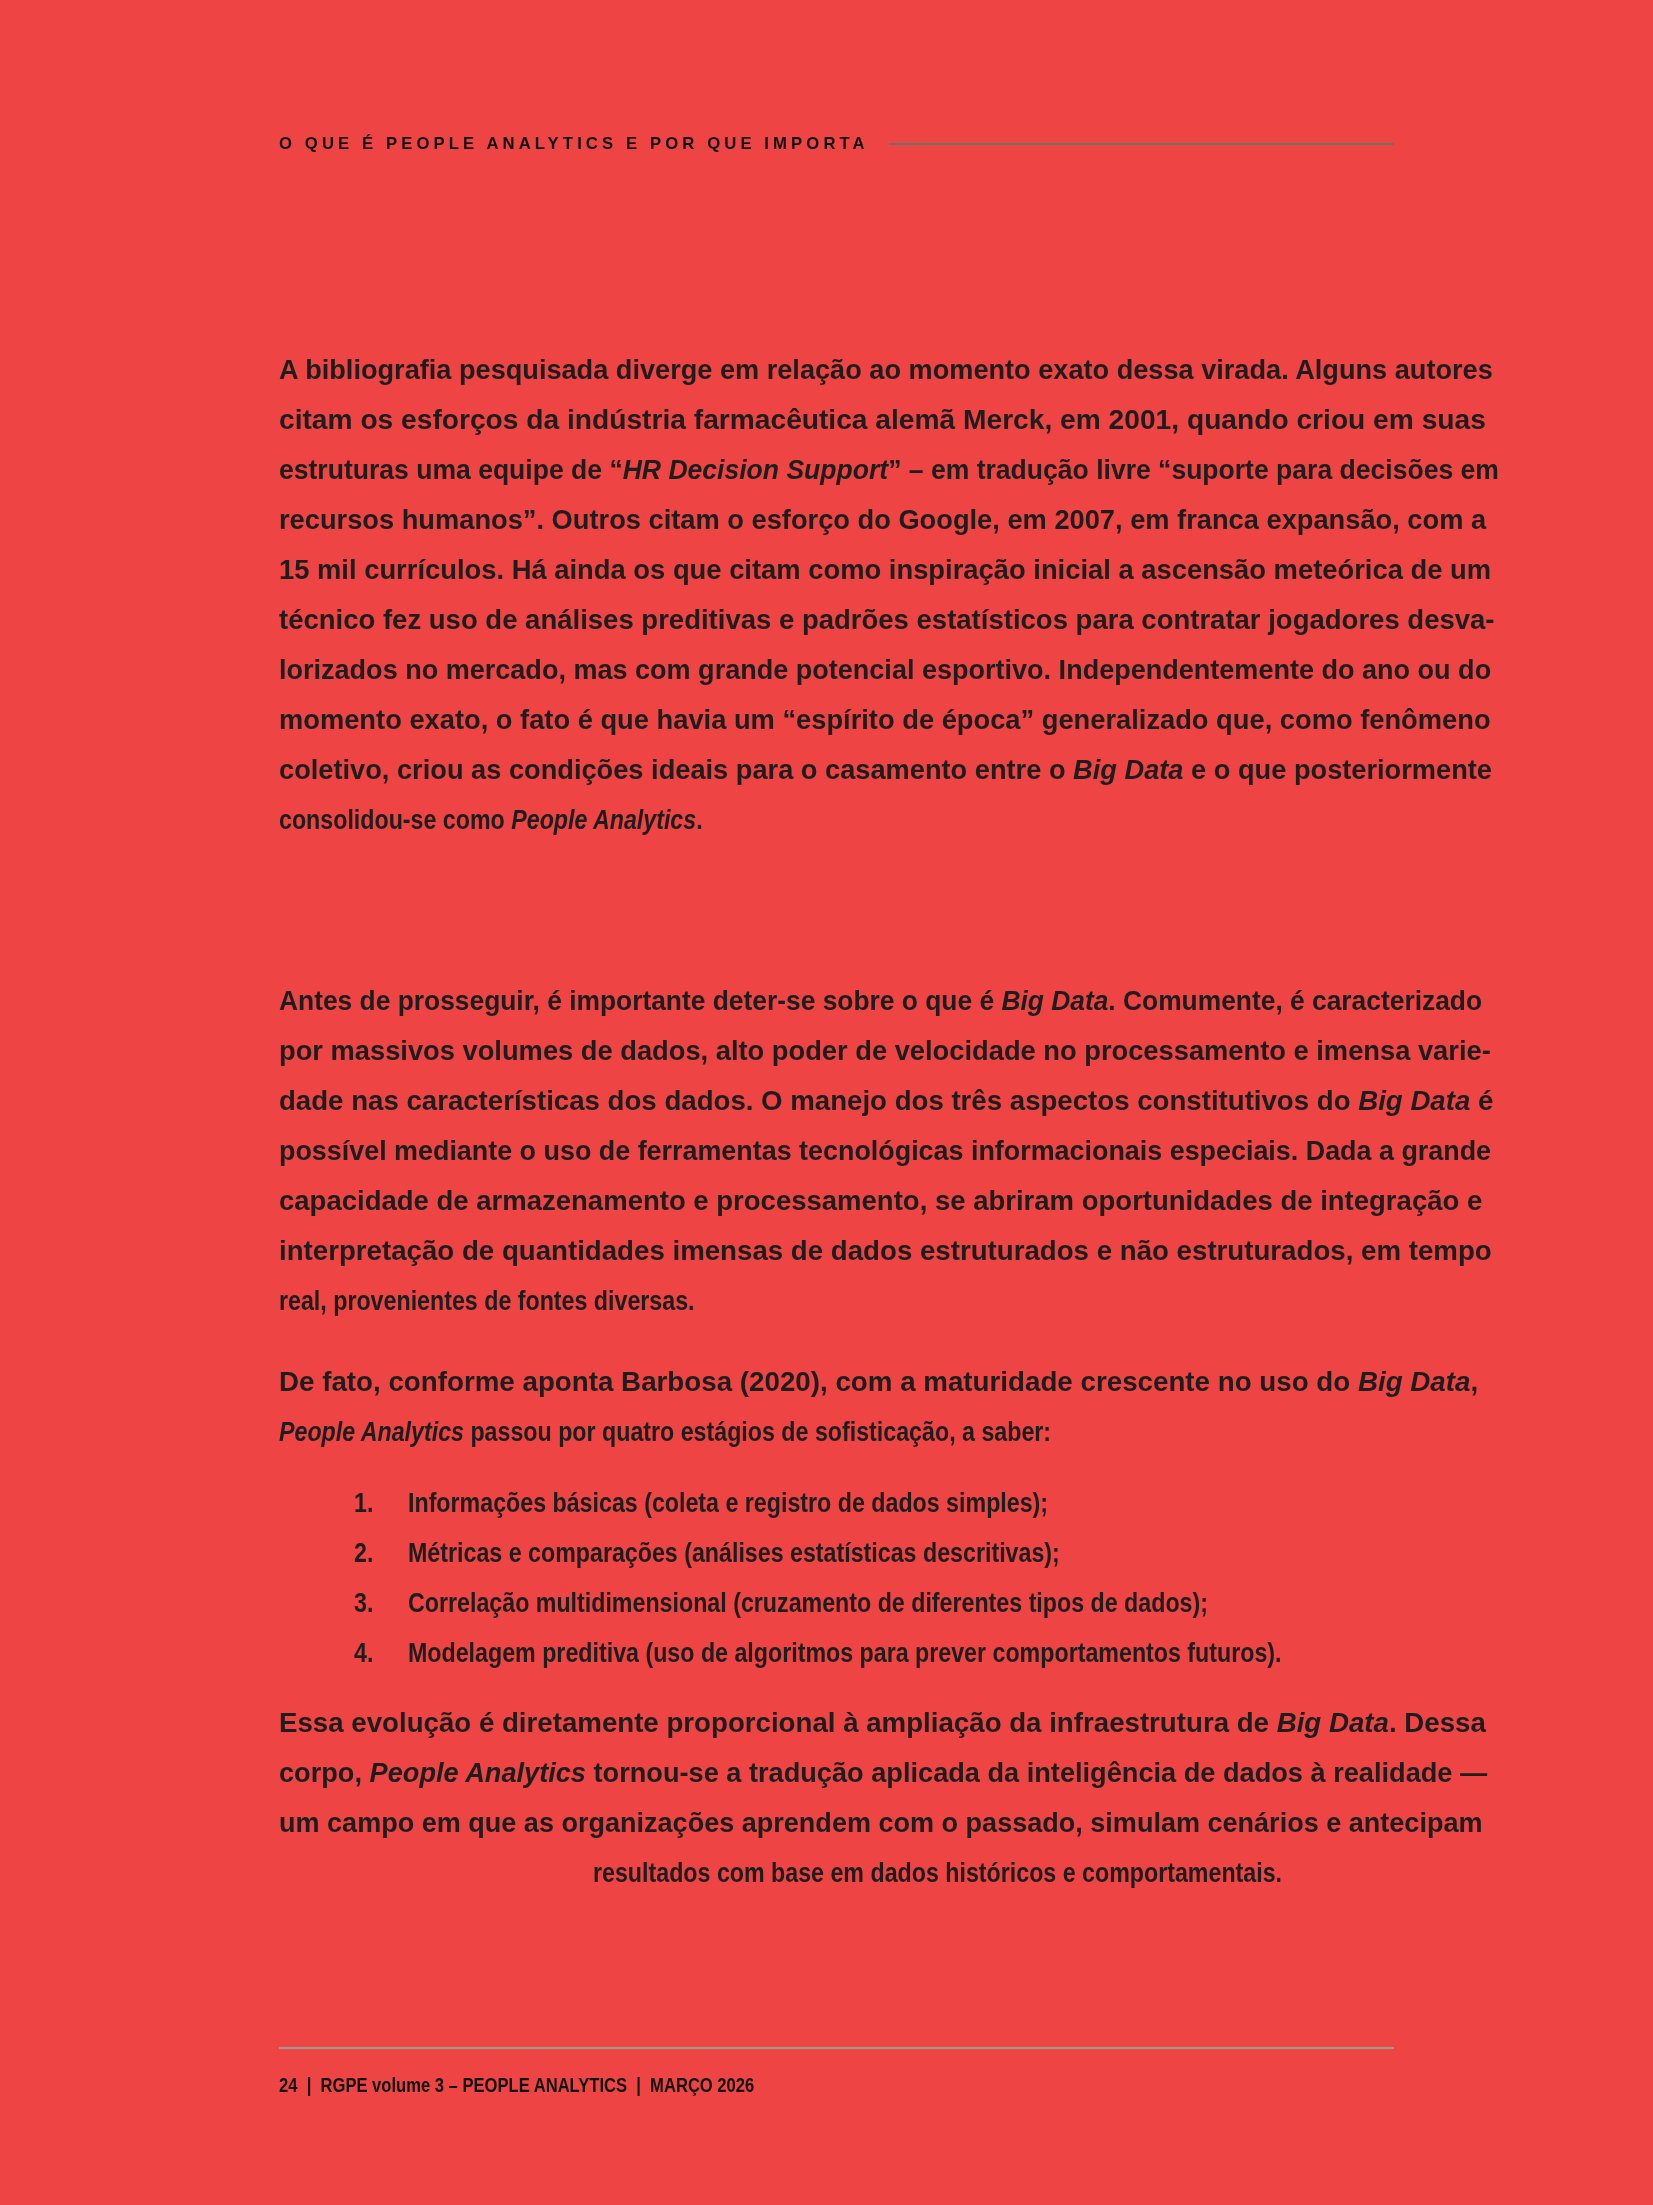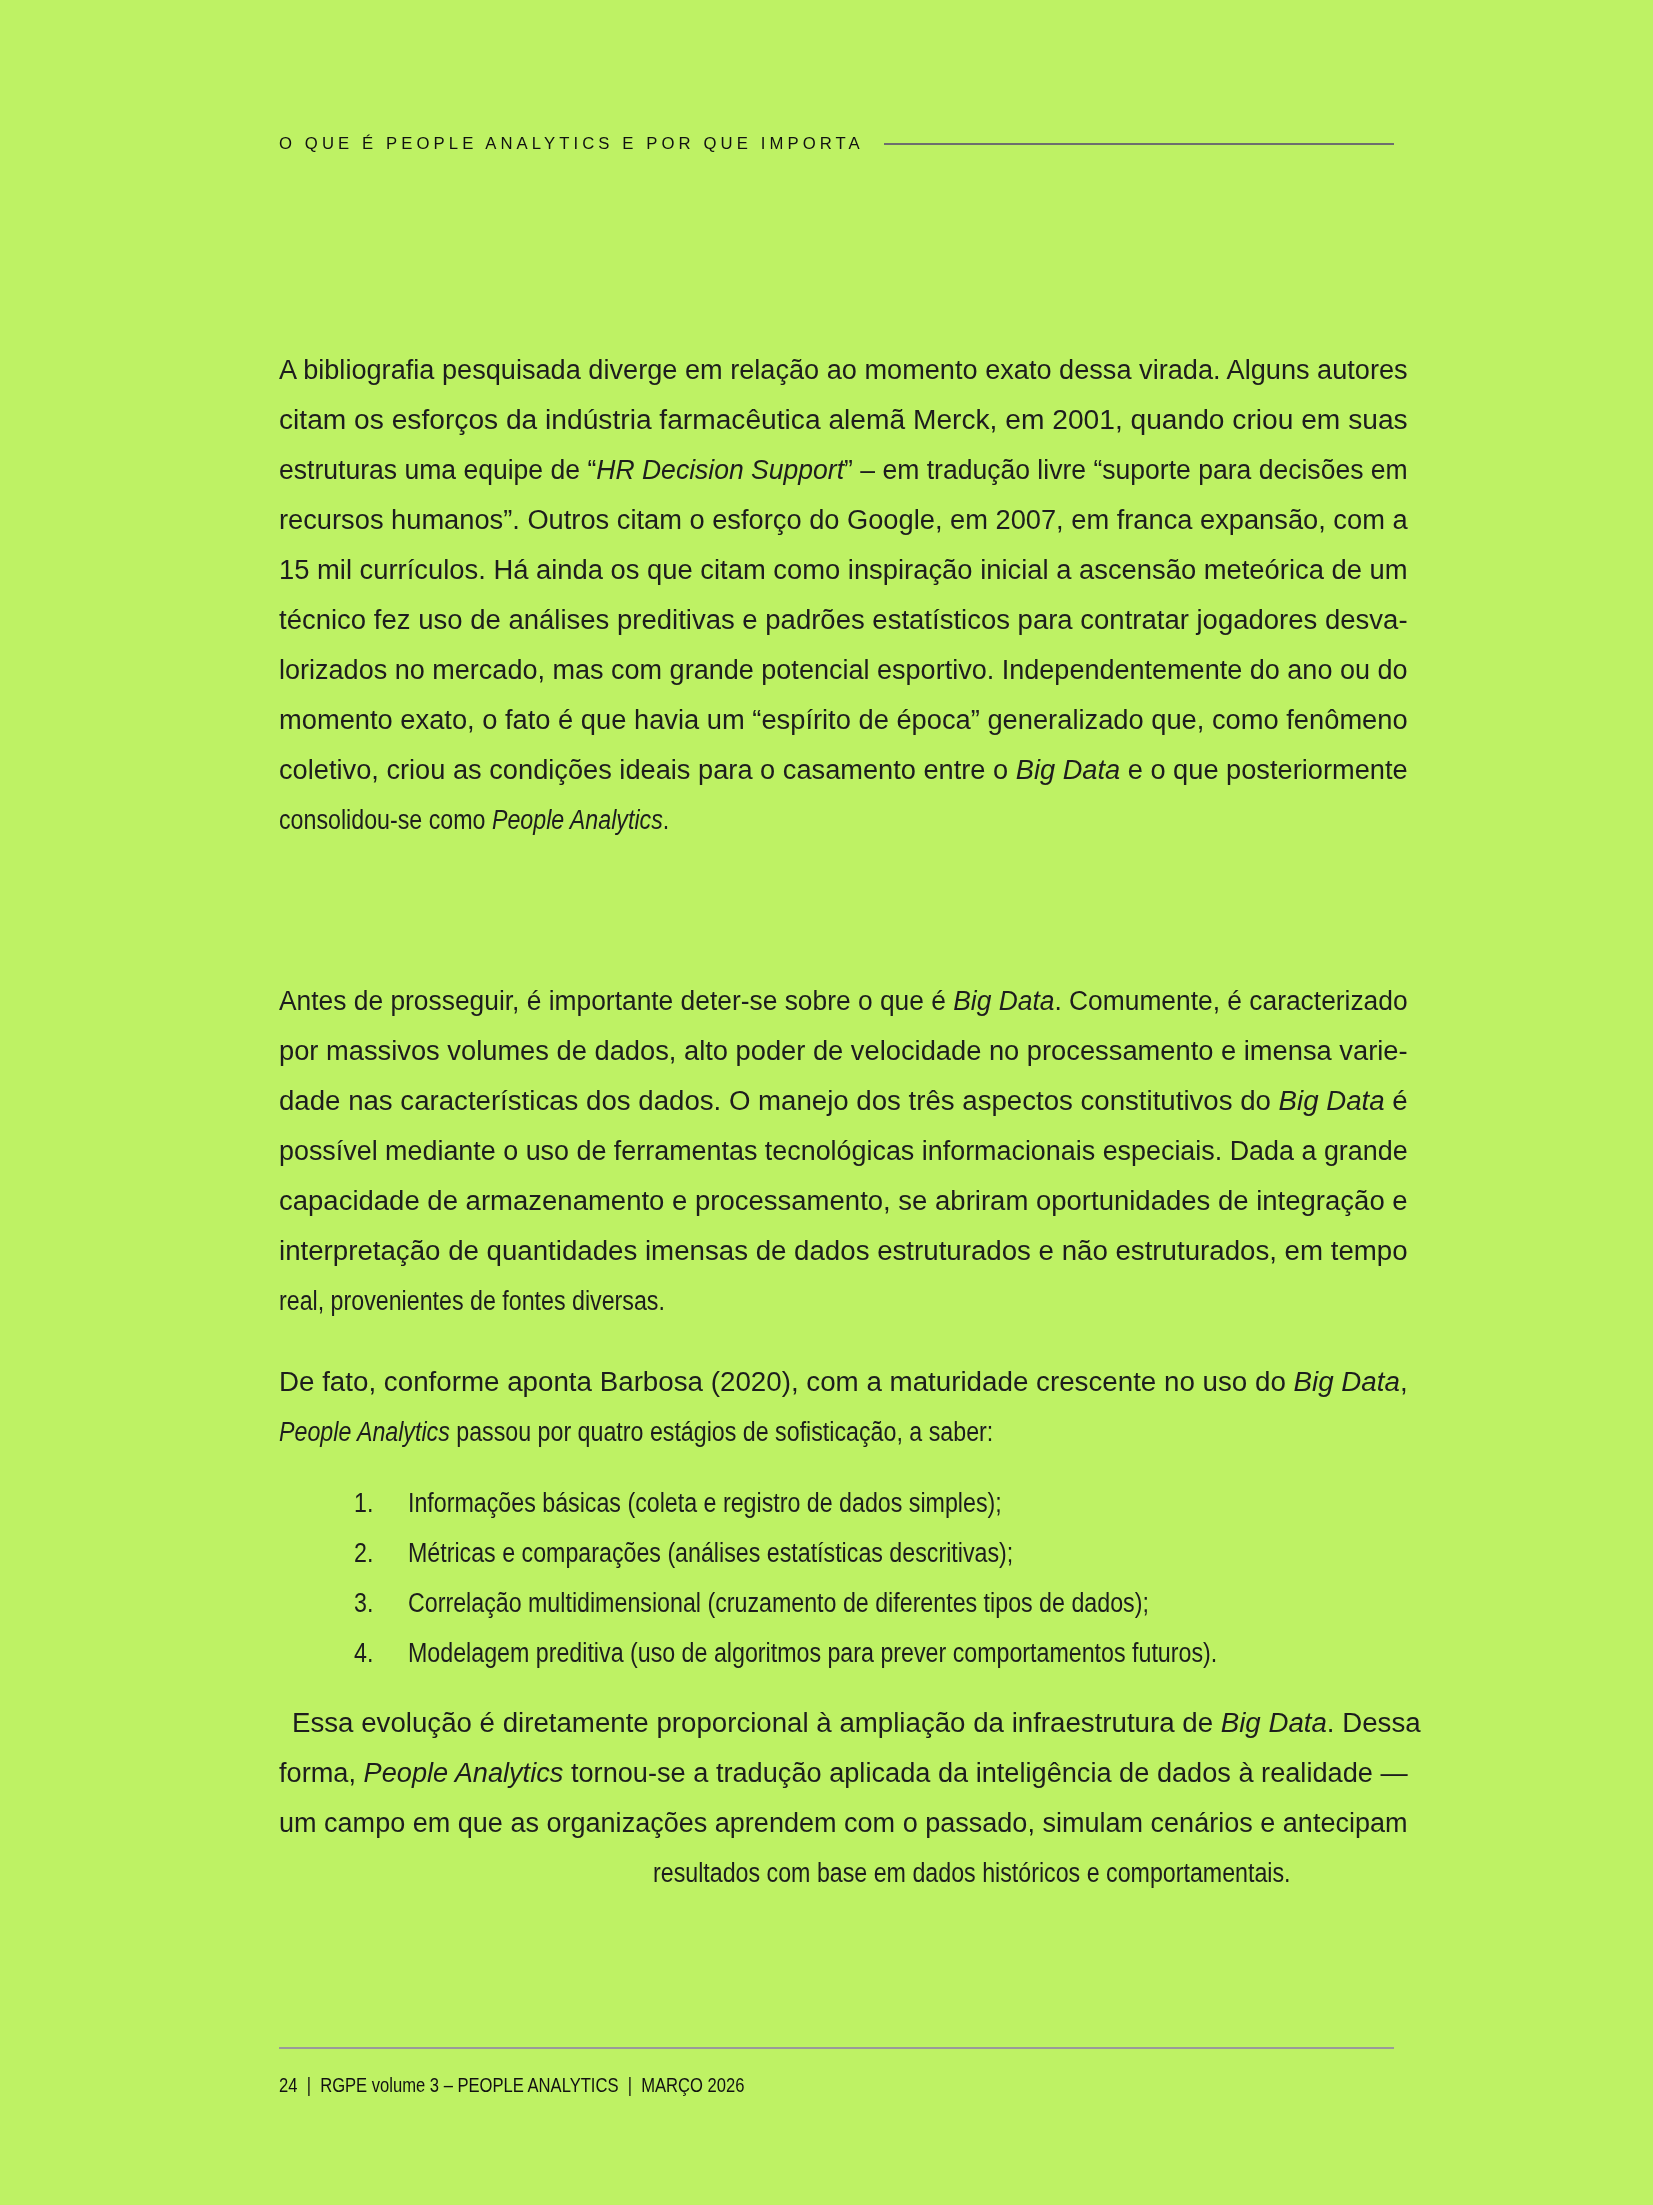--- a/index.html
+++ b/index.html
@@ -1,17 +1,17 @@
 <!DOCTYPE html>
 <html style="font-size:10.7px"><head>
 <meta charset="utf-8">
 <style>
   html, body { margin: 0; padding: 0; background: #ffffff; }
   body { width: 1654px; height: 2205px; position: relative; overflow: hidden; color: #1a1a1a; }
-  .page { position: absolute; left: 0; top: 0; width: 1654px; height: 2205px; background: #bef264; }
+  .page { position: absolute; left: 0; top: 0; width: 1654px; height: 2205px; background: #ef4444; font-weight: bold; }
   .running-header { position: absolute; left: 279px; top: 130px; width: 1115px; height: 27px; display: flex; align-items: center; }
   .running-header .title { font-family: "Liberation Sans", sans-serif; font-size: 16.7px; letter-spacing: 4.1px; color: #111; white-space: nowrap; }
   .running-header .rule { flex: 1; height: 2px; background: #6e6e6e; margin-left: 20px; }
   .body-text { position: absolute; left: 279px; width: 1115px; font-family: "Liberation Sans", sans-serif; font-size: 27px; color: #1d1d1d; }
   .line { height: 50px; line-height: 50px; white-space: nowrap; display: block; transform-origin: left center; }
   .list { position: absolute; left: 279px; width: 1115px; font-family: "Liberation Sans", sans-serif; font-size: 27px; color: #1d1d1d; }
   .list-item { height: 50px; line-height: 50px; white-space: nowrap; position: relative; }
   .list-item .num { position: absolute; left: 75px; }
   .list-item .txt { position: absolute; left: 129px; }
   .footer-rule { position: absolute; left: 279px; top: 2047px; width: 1115px; height: 2px; background: #9a9a9a; }
@@ -68,21 +68,21 @@
       <span class="txt" style="display: inline-block; transform-origin: left center; transform: scaleX(0.86);">Correlação multidimensional (cruzamento de diferentes tipos de dados);</span>
     </div>
     <div class="list-item">
       <span class="num" style="display: inline-block; transform-origin: left center; transform: scaleX(0.86);">4.</span>
       <span class="txt" style="display: inline-block; transform-origin: left center; transform: scaleX(0.86);">Modelagem preditiva (uso de algoritmos para prever comportamentos futuros).</span>
     </div>
   </div>
 
   <div class="body-text" style="top:1698px;text-align:right;">
       <div class="line"><span style="display: inline-block; white-space: nowrap; transform-origin: left center; transform: scaleX(1.0245);"><span>Essa evolução é diretamente proporcional à ampliação da infraestrutura de </span><em>Big Data</em><span>. Dessa</span></span></div>
-      <div class="line"><span style="display: inline-block; white-space: nowrap; transform-origin: left center; transform: scaleX(1.0061);"><span>forma, </span><em>People Analytics</em><span> tornou-se a tradução aplicada da inteligência de dados à realidade —</span></span></div>
+      <div class="line"><span style="display: inline-block; white-space: nowrap; transform-origin: left center; transform: scaleX(1.0061);"><span>corpo, </span><em>People Analytics</em><span> tornou-se a tradução aplicada da inteligência de dados à realidade —</span></span></div>
       <div class="line"><span style="display: inline-block; white-space: nowrap; transform-origin: left center; transform: scaleX(1.0013);"><span>um campo em que as organizações aprendem com o passado, simulam cenários e antecipam</span></span></div>
       <div class="line"><span style="display: inline-block; white-space: nowrap; transform-origin: left center; transform: scaleX(0.86);"><span>resultados com base em dados históricos e comportamentais.</span></span></div>
     </div>
 
   <div class="footer-rule"></div>
   <div class="footer" style="white-space: pre; transform-origin: left center; transform: scaleX(0.86);">24  |  RGPE volume 3 – PEOPLE ANALYTICS  |  MARÇO 2026</div>
 
 </div>
 
 

